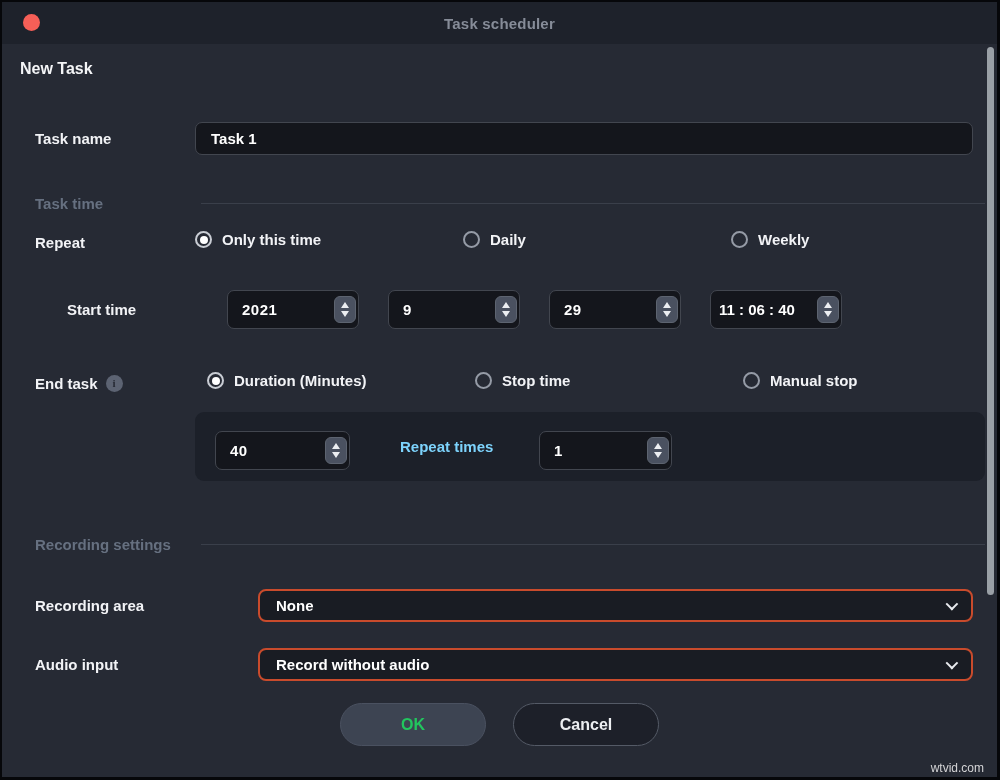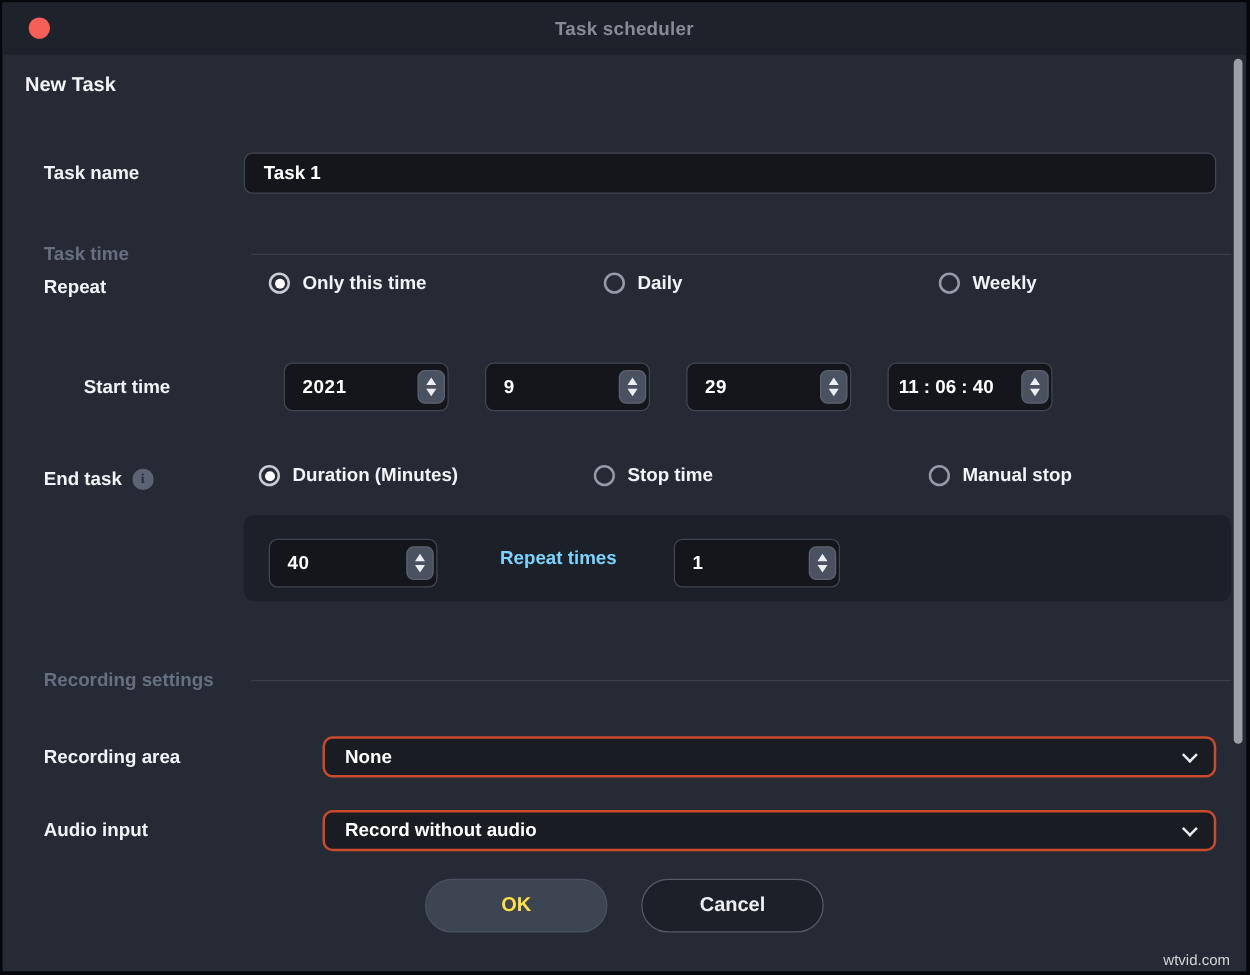--- a/index.html
+++ b/index.html
@@ -72,21 +72,21 @@
   .dropdown { flex:1; height:33px; background:#191c23; border:2px solid #c94b2c; border-radius:8px;
               display:flex; align-items:center; padding:0 16px; }
   .dropdown .dd-val { flex:1; color:#fff; font-size:15px; font-weight:bold; }
   .chevron { width:9px; height:9px; border-right:2px solid #e8eaee; border-bottom:2px solid #e8eaee;
              transform:rotate(45deg) translateY(-2px); flex:none; }
 
   
   .btn-row { left:0; right:0; top:701px; height:43px; display:flex; justify-content:center; gap:27px; }
   .btn { width:146px; height:43px; border-radius:22px; display:flex; align-items:center; justify-content:center;
          font-size:16px; font-weight:bold; }
-  .btn-ok { background:#3d4452; color:#fde047; border:1px solid #4a5160; }
+  .btn-ok { background:#3d4452; color:#22c55e; border:1px solid #4a5160; }
   .btn-cancel { background:#1d2029; color:#eceef1; border:1px solid #545a66; }
 
   .watermark { position:absolute; right:13px; bottom:2px; color:#d4d4d6; font-size:12px; font-weight:normal; }
 </style>
 </head>
 <body>
 
 <div class="frame">
   <div class="window">
 
@@ -104,21 +104,21 @@
       <div class="text-input">
         <span>Task 1</span>
       </div>
     </div>
 
     <div class="abs section" style="top:192px; height:18px;">
       <span class="section-label">Task time</span>
       <span class="section-line"></span>
     </div>
 
-    <div class="abs row" style="top:216px; height:22px;gap:20px;">
+    <div class="abs row" style="top:229px; height:22px;">
       <div class="row-label">Repeat</div>
       <div class="radio-group">
         <div class="radio-opt selected" style="left:0;">
           <span class="radio-circle">
               <span class="dot"></span>
             </span>
           <span class="radio-text">Only this time</span>
         </div>
         <div class="radio-opt" style="left:268px;">
           <span class="radio-circle">

